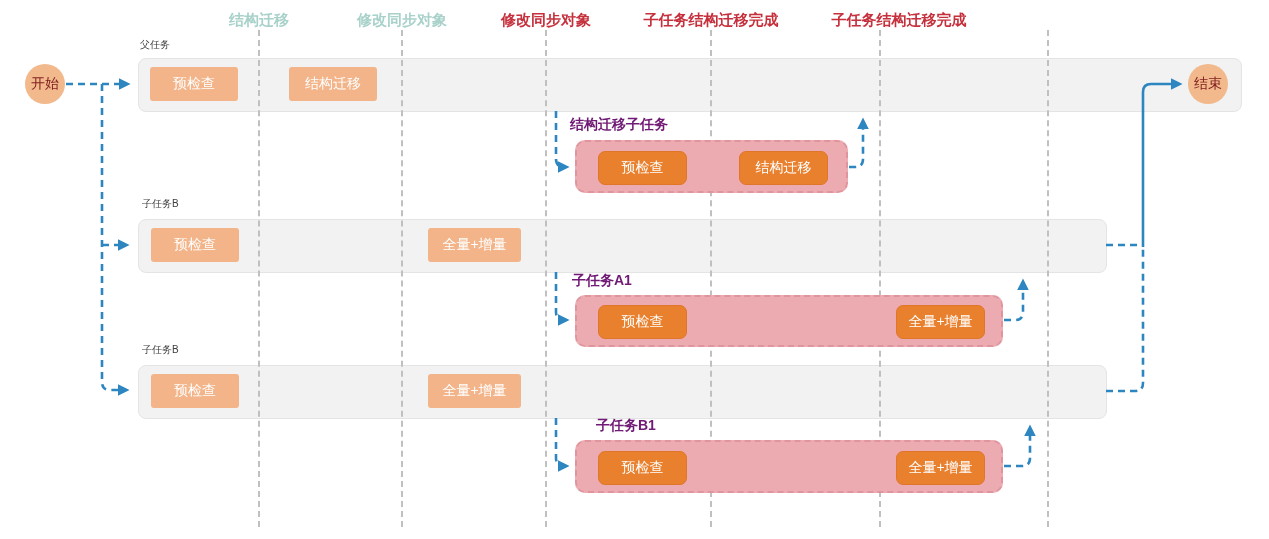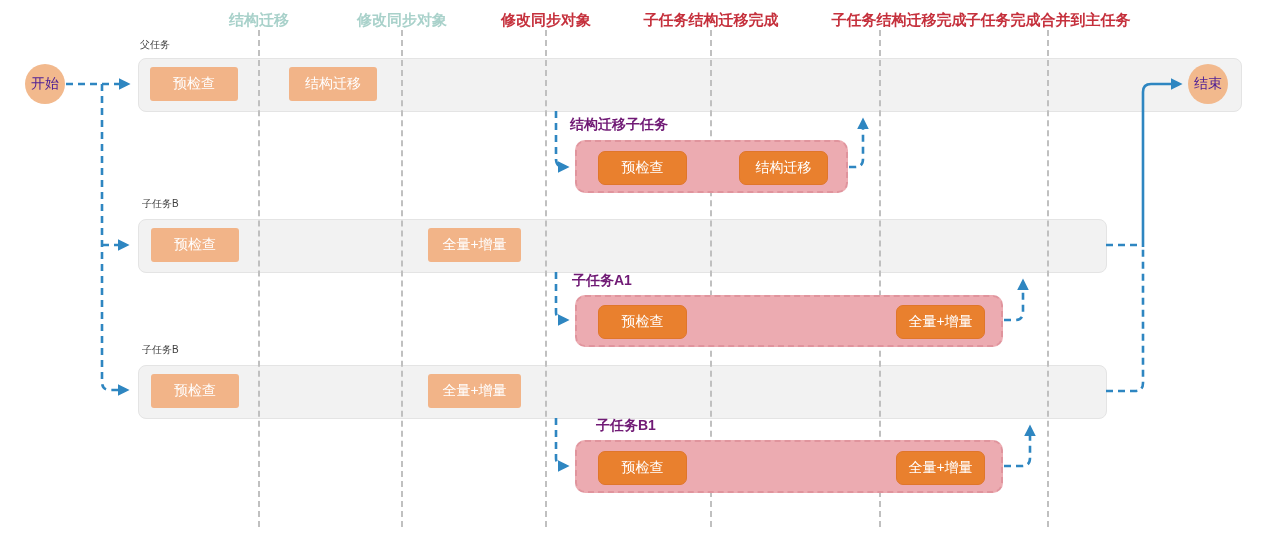--- a/index.html
+++ b/index.html
@@ -24,21 +24,21 @@
 
   
   .subtask{position:absolute;background:#ecabb1;border:2px dashed #e0949d;border-radius:10px;z-index:3;box-sizing:border-box;}
   .subtask-label{position:absolute;font-size:14px;font-weight:bold;color:#701a75;white-space:nowrap;z-index:3;}
 
   
   .sstep{position:absolute;background:#e9802e;border:1px solid #e0762a;color:#ffffff;font-size:14px;border-radius:7px;
          display:flex;align-items:center;justify-content:center;white-space:nowrap;box-sizing:border-box;}
 
   
-  .node{position:absolute;width:40px;height:40px;border-radius:50%;background:#f2b98d;color:#4c1d95;
+  .node{position:absolute;width:40px;height:40px;border-radius:50%;background:#f2b98d;color:#7f1d1d;
         font-size:14px;display:flex;align-items:center;justify-content:center;z-index:4;text-align:center;}
 
   
   #arrows{position:absolute;left:0;top:0;z-index:5;pointer-events:none;}
   .arrow{stroke:#2e86c1;stroke-width:2.6;fill:none;}
   .dashed{stroke-dasharray:7 5;}
 </style>
 </head>
 <body>
 
@@ -49,21 +49,20 @@
   <div class="gridline" style="left:545px"></div>
   <div class="gridline" style="left:710px"></div>
   <div class="gridline" style="left:879px"></div>
   <div class="gridline" style="left:1047px"></div>
 
   <div class="milestone m-done" style="left:259px">结构迁移</div>
   <div class="milestone m-done" style="left:402px">修改同步对象</div>
   <div class="milestone m-action" style="left:546px">修改同步对象</div>
   <div class="milestone m-action" style="left:711px">子任务结构迁移完成</div>
   <div class="milestone m-action" style="left:899px">子任务结构迁移完成</div>
-  <div class="milestone m-action" style="left:1048px">子任务完成合并到主任务</div>
 
   <div class="lane-label" style="left:140px;top:38px">父任务</div>
   <div class="lane" style="left:138px;top:58px;width:1102px;height:52px"></div>
   <div class="step" style="left:150px;top:67px;width:88px;height:34px">预检查</div>
   <div class="step" style="left:289px;top:67px;width:88px;height:34px">结构迁移</div>
 
   <div class="lane-label" style="left:142px;top:197px">子任务B</div>
   <div class="lane" style="left:138px;top:219px;width:967px;height:52px"></div>
   <div class="step" style="left:151px;top:228px;width:88px;height:34px">预检查</div>
   <div class="step" style="left:428px;top:228px;width:93px;height:34px">全量+增量</div>

